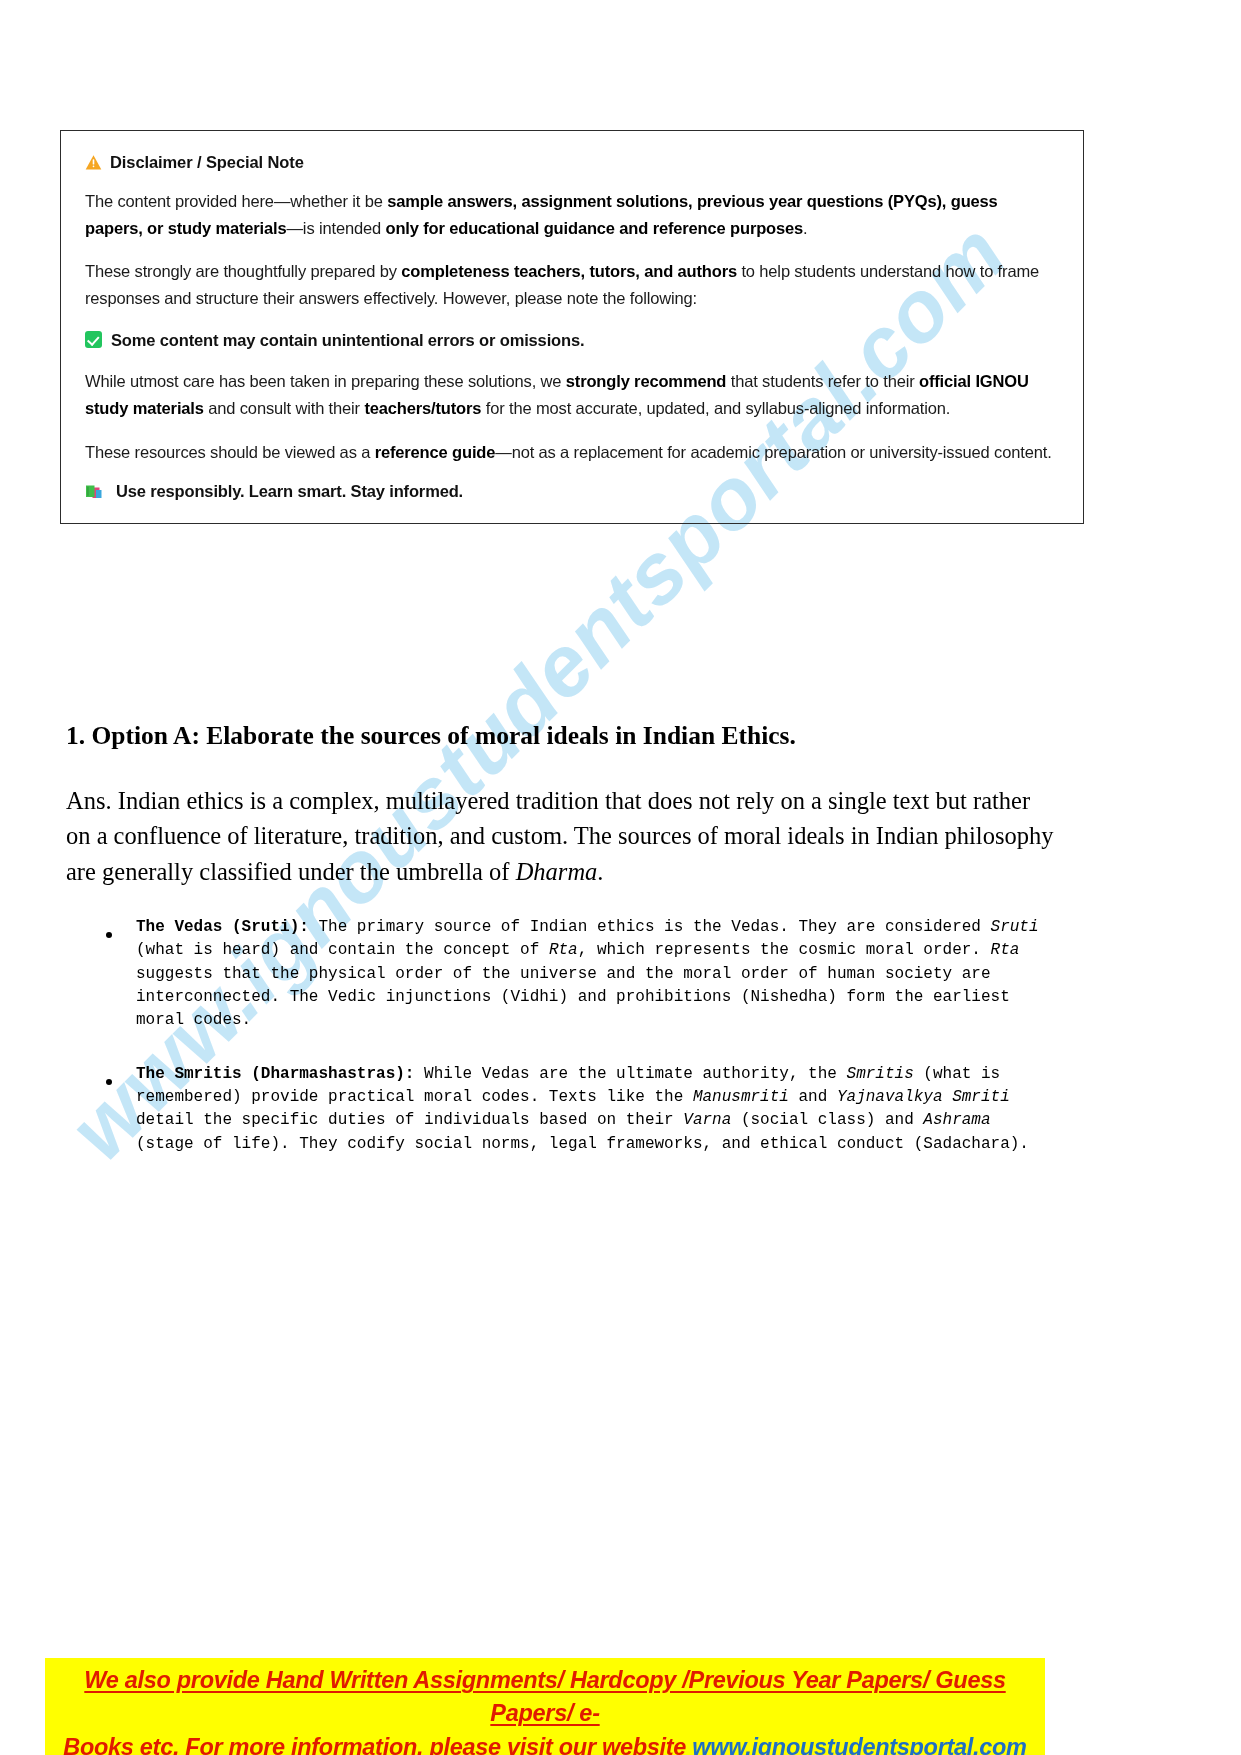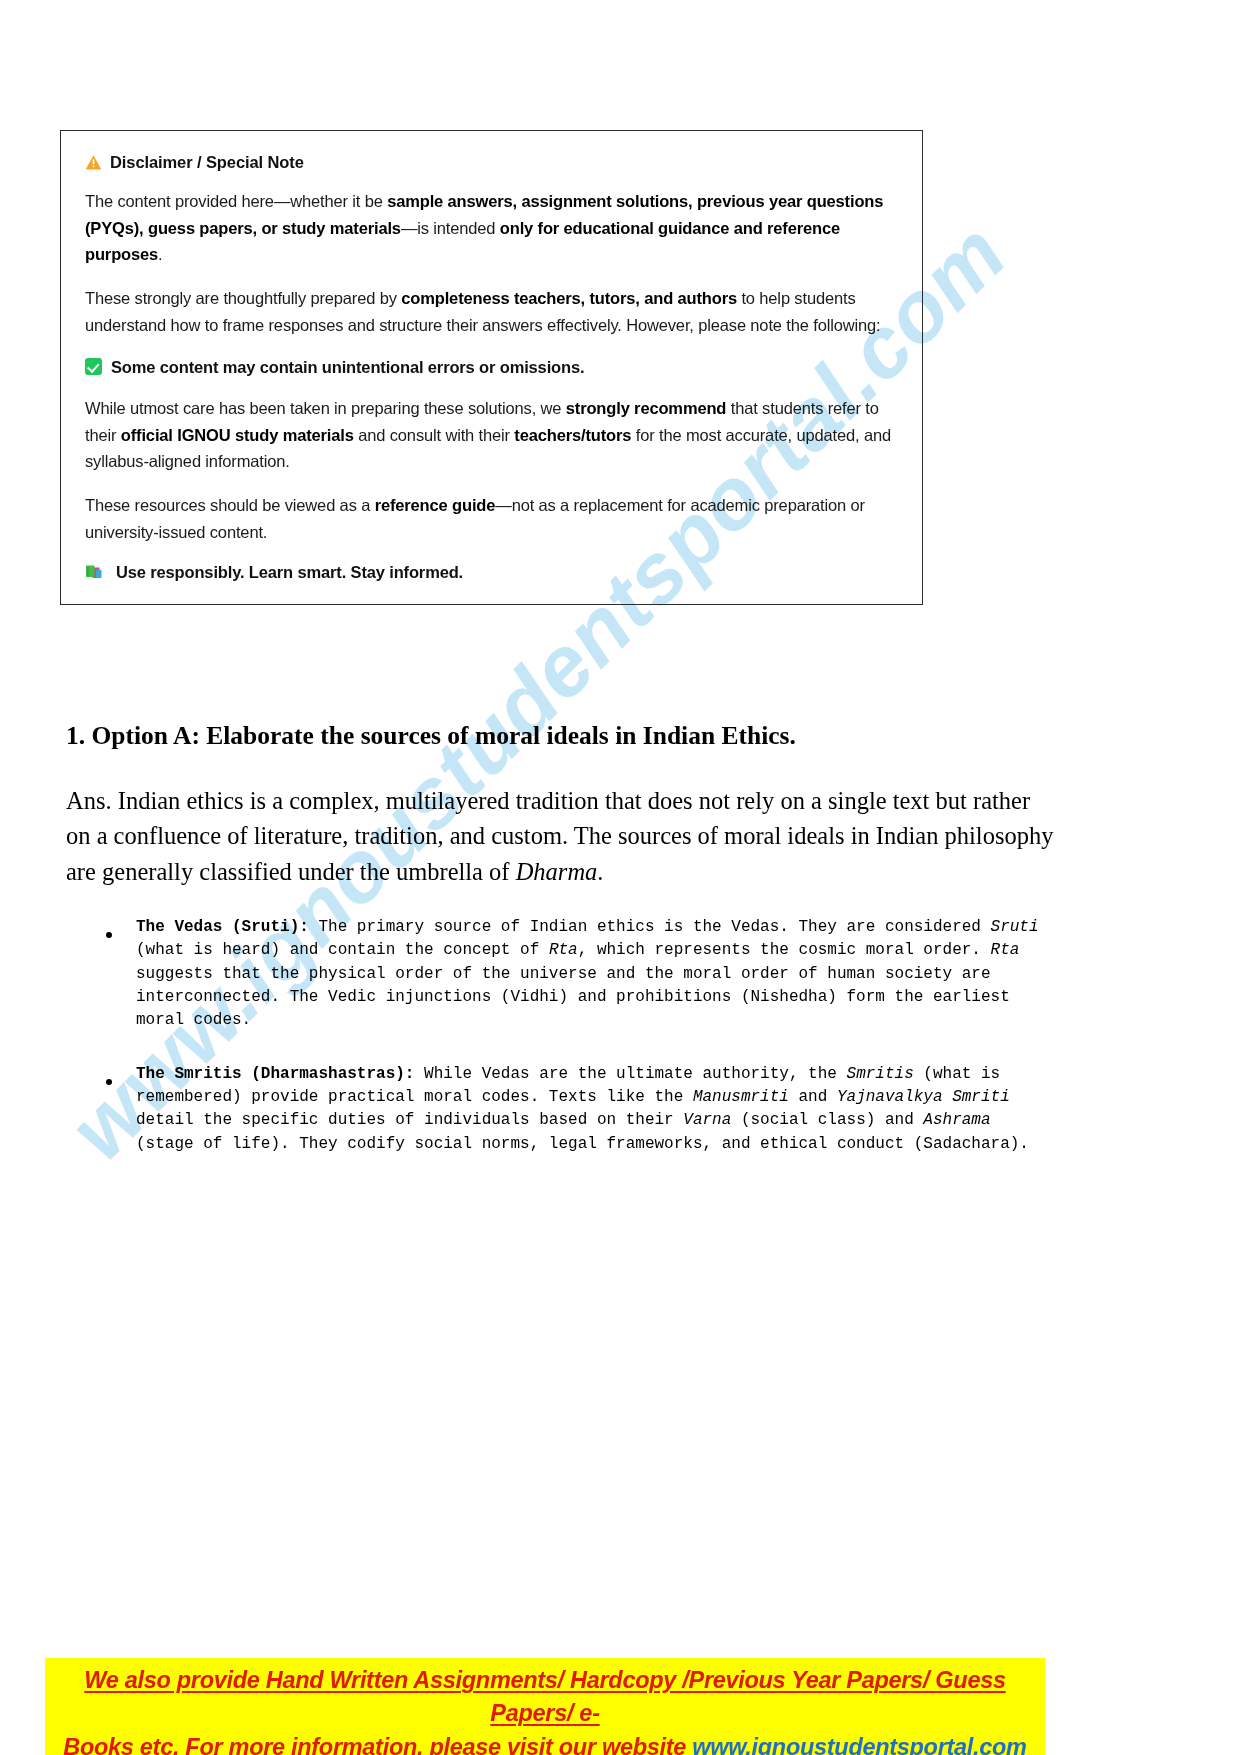--- a/index.html
+++ b/index.html
@@ -40,21 +40,21 @@
     color: #bfe4f7;
     white-space: nowrap;
     opacity: .92;
   }
 
   
   .disclaimer-box {
     position: absolute;
     left: 60px;
     top: 130px;
-    width: 863px;
+    width: 1024px;
     box-sizing: border-box;
     border: 1.5px solid #2c2c2c;
     background: transparent;
     padding: 20px 24px 22px 24px;
     font-family: "Liberation Sans", sans-serif;
     z-index: 10;
   }
   .disclaimer-title {
     font-size: 16.5px;
     font-weight: 700;

